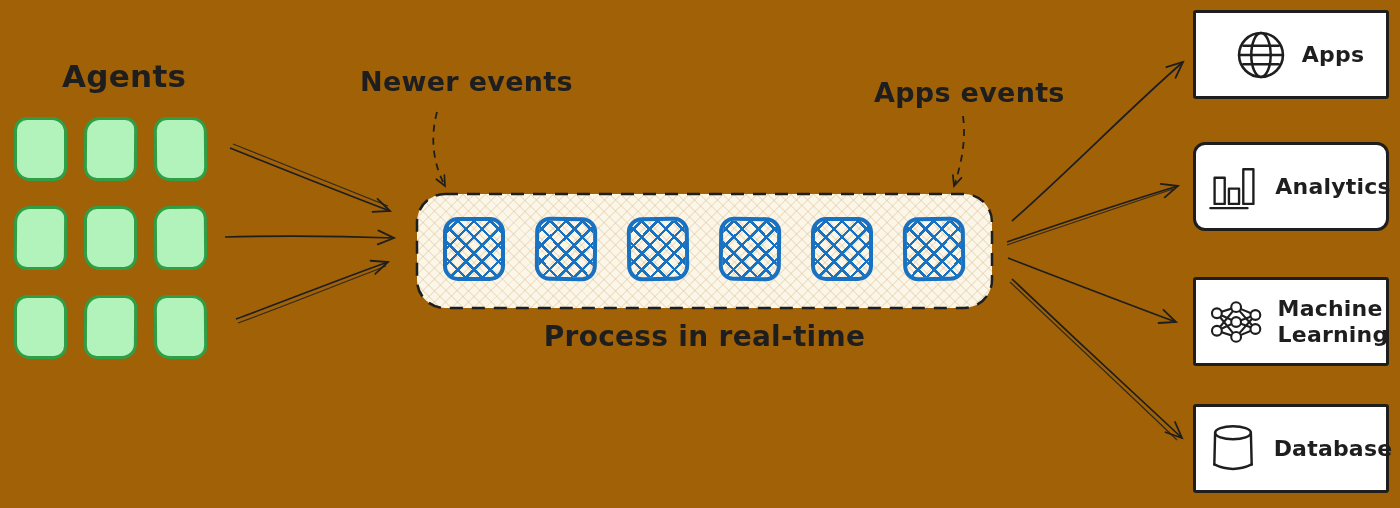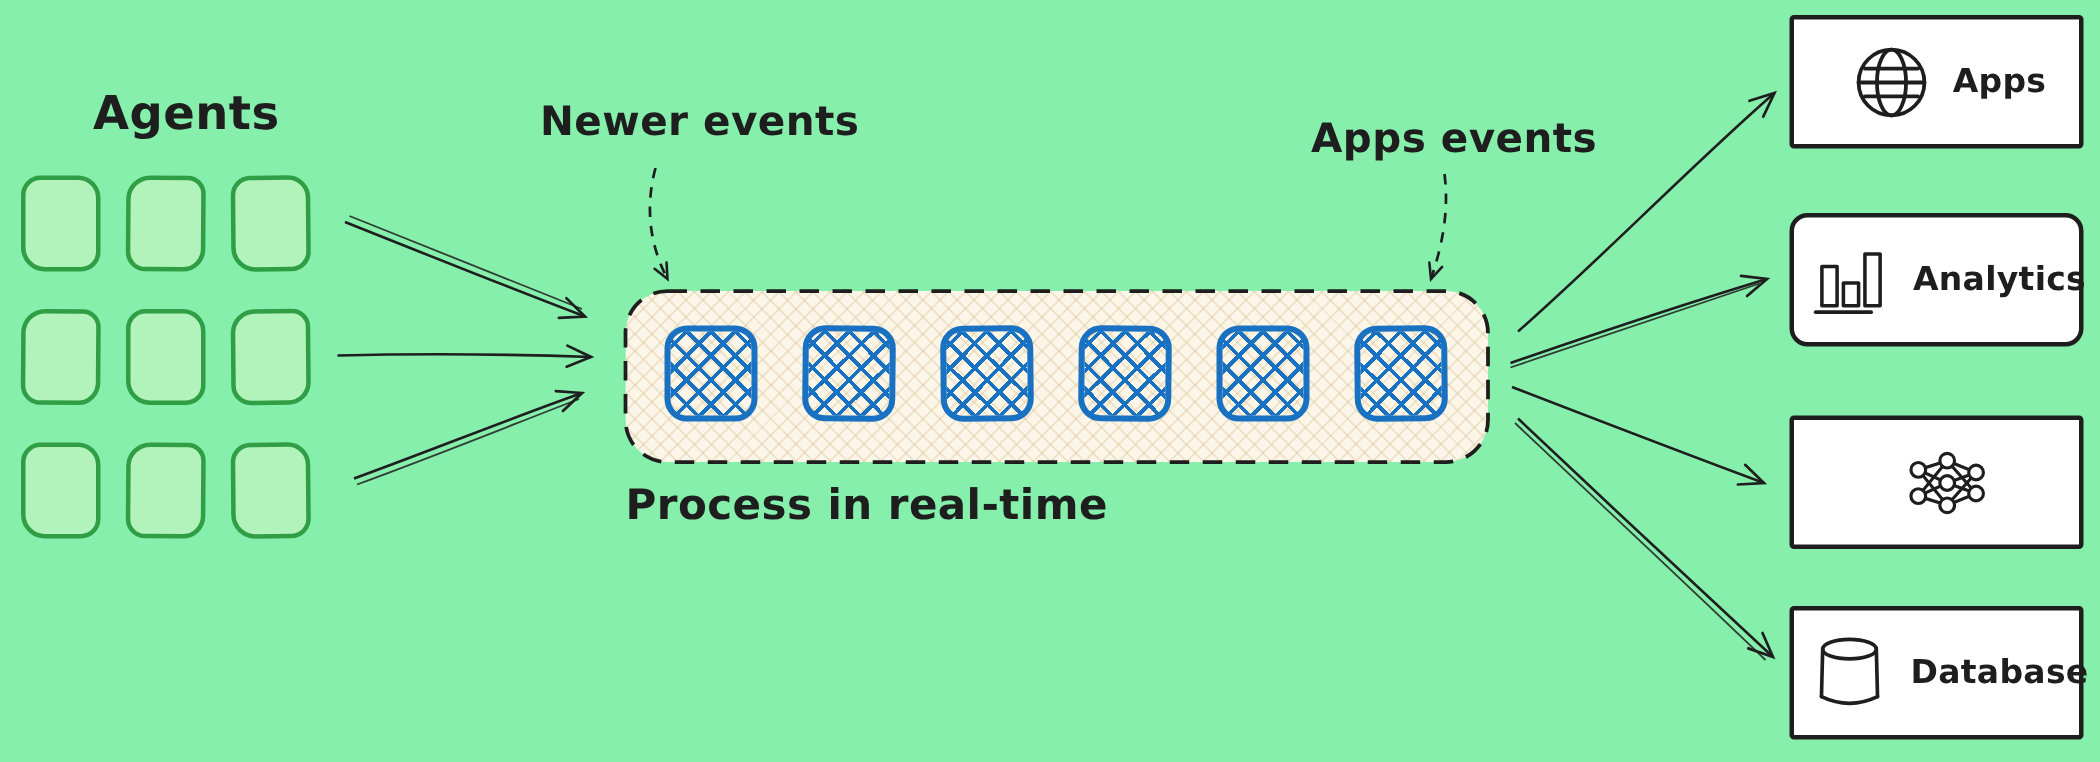--- a/index.html
+++ b/index.html
@@ -5,21 +5,21 @@
   :root{
     --ink:#1e1e1e;
     --agent-fill:#b2f2bb;
     --agent-border:#2f9e44;
     --event-blue:#1971c2;
     --stream-fill:#fcf6e8;
   }
   *{margin:0;padding:0;box-sizing:border-box;}
   html,body{width:1400px;height:508px;background:#fff;overflow:hidden;}
   body{font-family:"DejaVu Sans","Liberation Sans",sans-serif;color:var(--ink);}
-  .canvas{position:relative;width:1400px;height:508px;background:#86efac;}
+  .canvas{position:relative;width:1400px;height:508px;background:#a16207;}
 
   .hand{font-weight:600;letter-spacing:.3px;color:var(--ink);white-space:nowrap;}
 
   
   .agents-title{position:absolute;left:62px;top:58px;font-size:31px;}
   .agents-grid{position:absolute;left:14px;top:117px;display:grid;
     grid-template-columns:repeat(3,53px);grid-auto-rows:64px;column-gap:17px;row-gap:25px;}
   .agent-sq{width:53px;height:64px;background:var(--agent-fill);
     border:3.5px solid var(--agent-border);border-radius:13px 15px 13px 16px;}
   .agent-sq:nth-child(2n){border-radius:16px 12px 15px 13px;transform:rotate(.4deg);}
@@ -33,21 +33,21 @@
       repeating-linear-gradient(135deg, rgba(213,186,140,.30) 0 1.4px, transparent 1.4px 8px);}
   .events{position:absolute;left:26px;top:23px;display:flex;gap:30px;}
   .event-sq{width:62px;height:64px;border:4px solid var(--event-blue);border-radius:15px;
     background-image:
       repeating-linear-gradient(45deg, var(--event-blue) 0 2.6px, transparent 2.6px 11.5px),
       repeating-linear-gradient(-45deg, var(--event-blue) 0 2.6px, transparent 2.6px 11.5px);}
   .event-sq:nth-child(2n){transform:rotate(.6deg);}
   .event-sq:nth-child(3n){transform:rotate(-.6deg);}
 
   .stream-caption{position:absolute;left:417px;top:320px;width:575px;
-    text-align:left;font-size:28px;}
+    text-align:center;font-size:28px;}
   .newer-label{position:absolute;left:360px;top:66px;font-size:27px;}
   .older-label{position:absolute;left:874px;top:77px;font-size:27px;}
 
   
   .dest{position:absolute;left:1193px;width:196px;height:89px;background:#fff;
     border:3px solid var(--ink);border-radius:3px;display:flex;align-items:center;
     gap:13px;padding-left:15px;justify-content:center;}
   .dest-apps{top:10px;}
   .dest-analytics{top:142px;border-radius:12px;}
   .dest-ml{top:277px;}
@@ -148,20 +148,21 @@
           <circle cx="9" cy="16" r="5.6"></circle>
             <circle cx="9" cy="36" r="5.6"></circle>
           <circle cx="31" cy="9" r="5.6"></circle>
             <circle cx="31" cy="26" r="5.6"></circle>
             <circle cx="31" cy="43" r="5.6"></circle>
           <circle cx="53" cy="18" r="5.6"></circle>
             <circle cx="53" cy="34" r="5.6"></circle>
         </g>
       </svg>
     </span>
+    <span class="dest-label">Machine Learning</span>
   </div>
 
   <div class="dest dest-db">
     <span class="dest-icon">
       <svg width="52" height="56" viewBox="0 0 64 66">
         <g fill="none" stroke="currentColor" stroke-width="3" stroke-linecap="round">
           <ellipse cx="32" cy="13" rx="22" ry="8"></ellipse>
           <path d="M10,13 L9,52"></path>
           <path d="M54,13 L55,52"></path>
           <path d="M9,52 Q32,63 55,52"></path>

